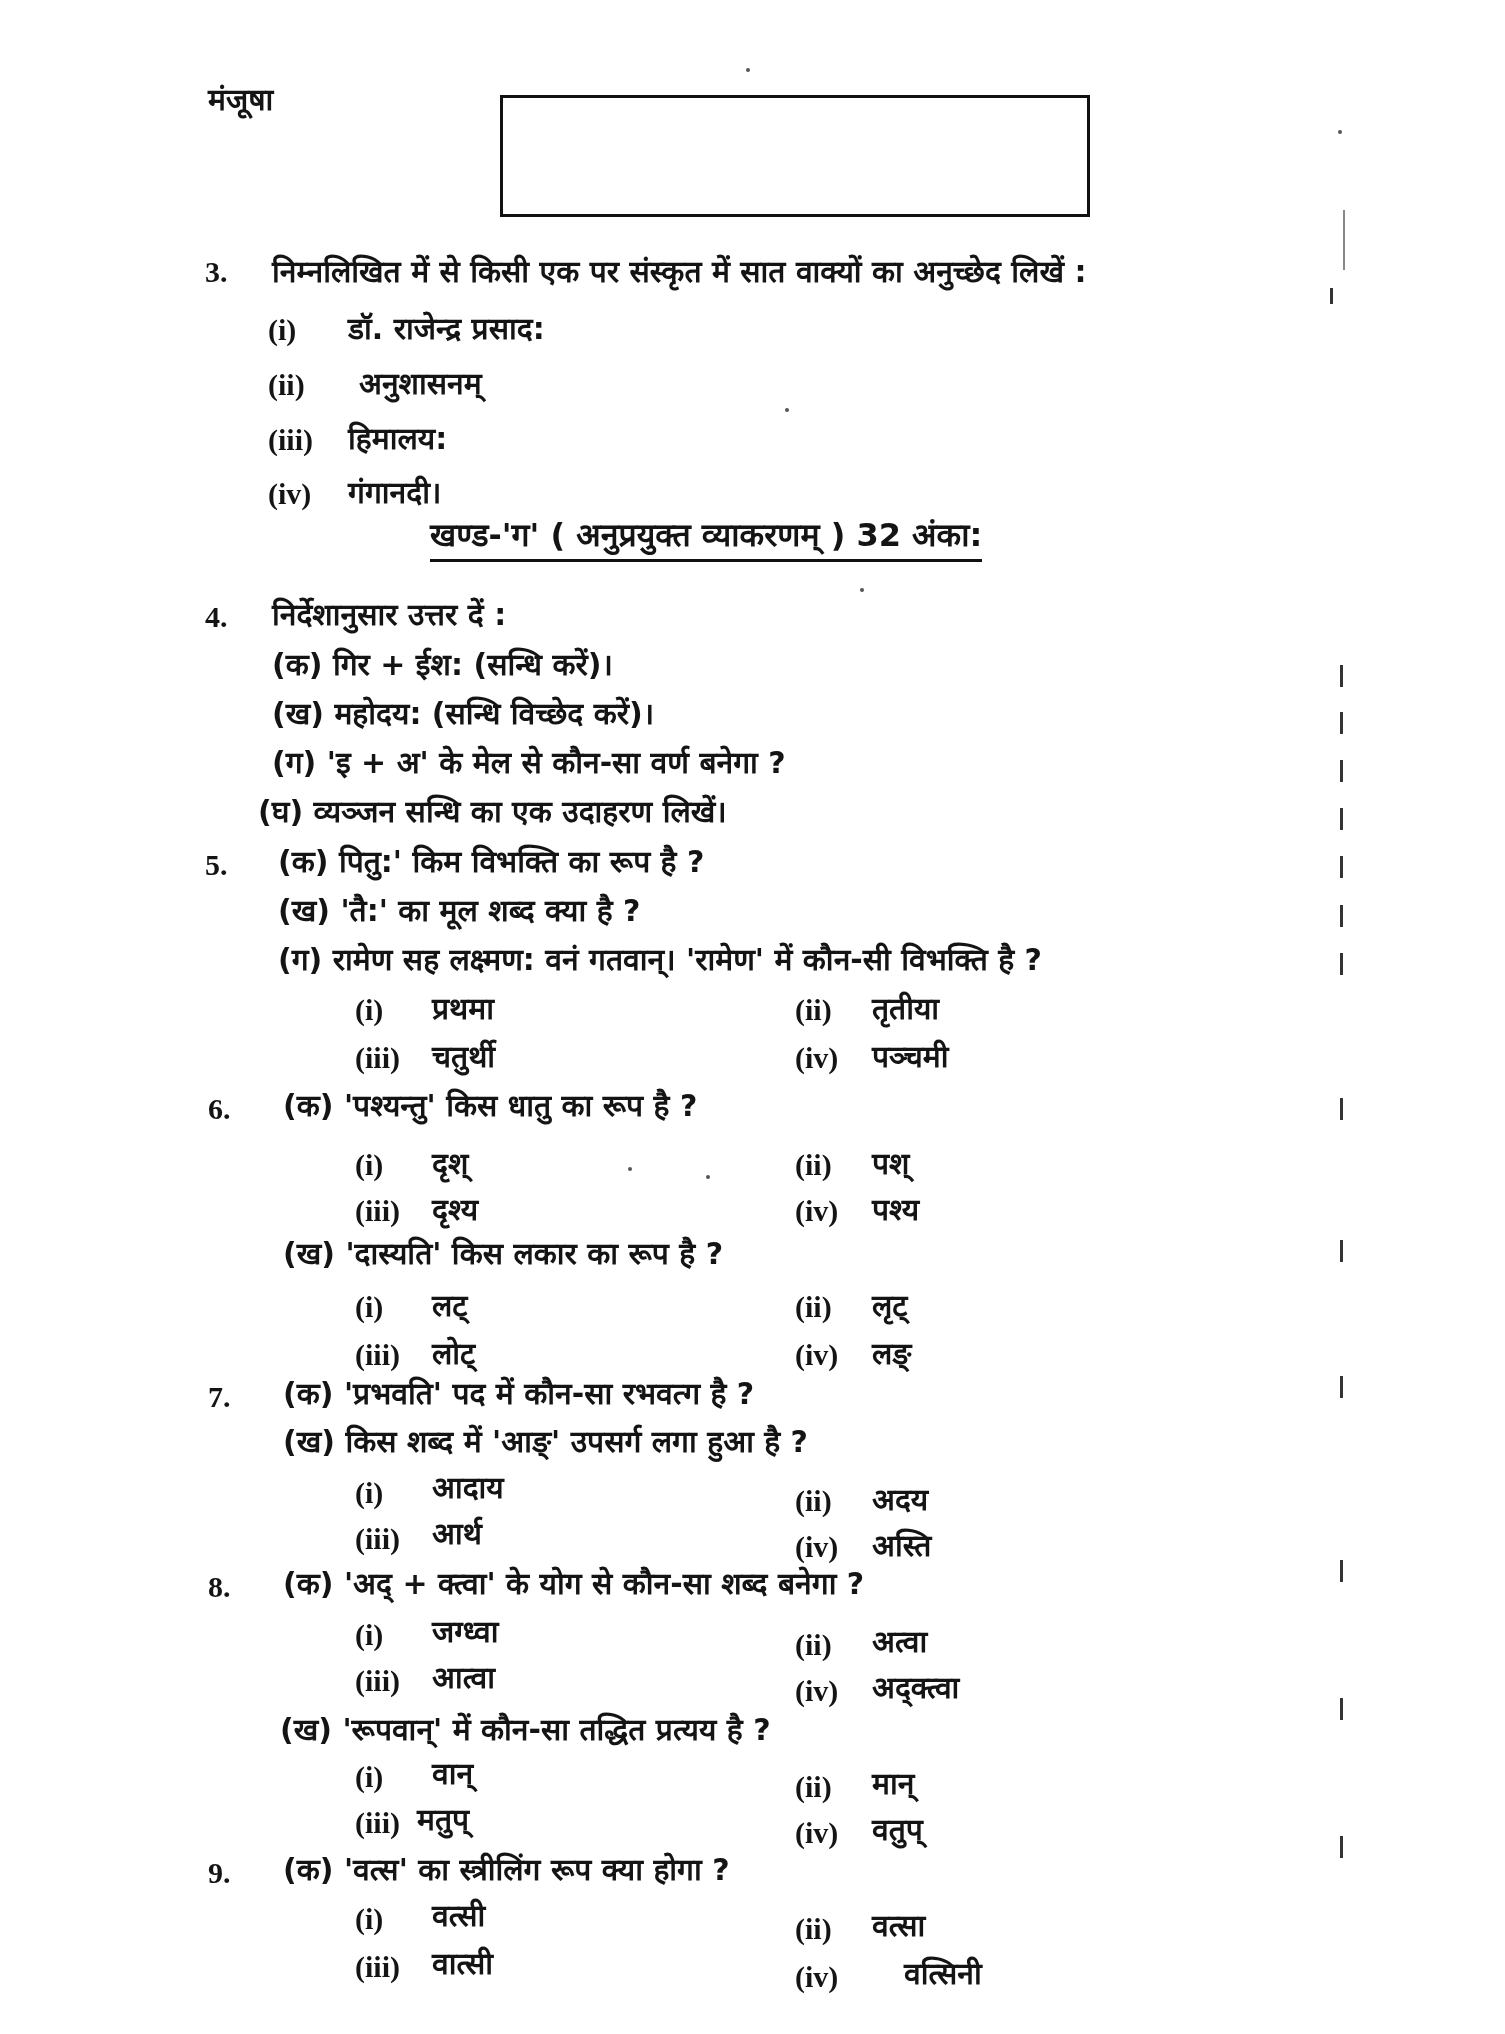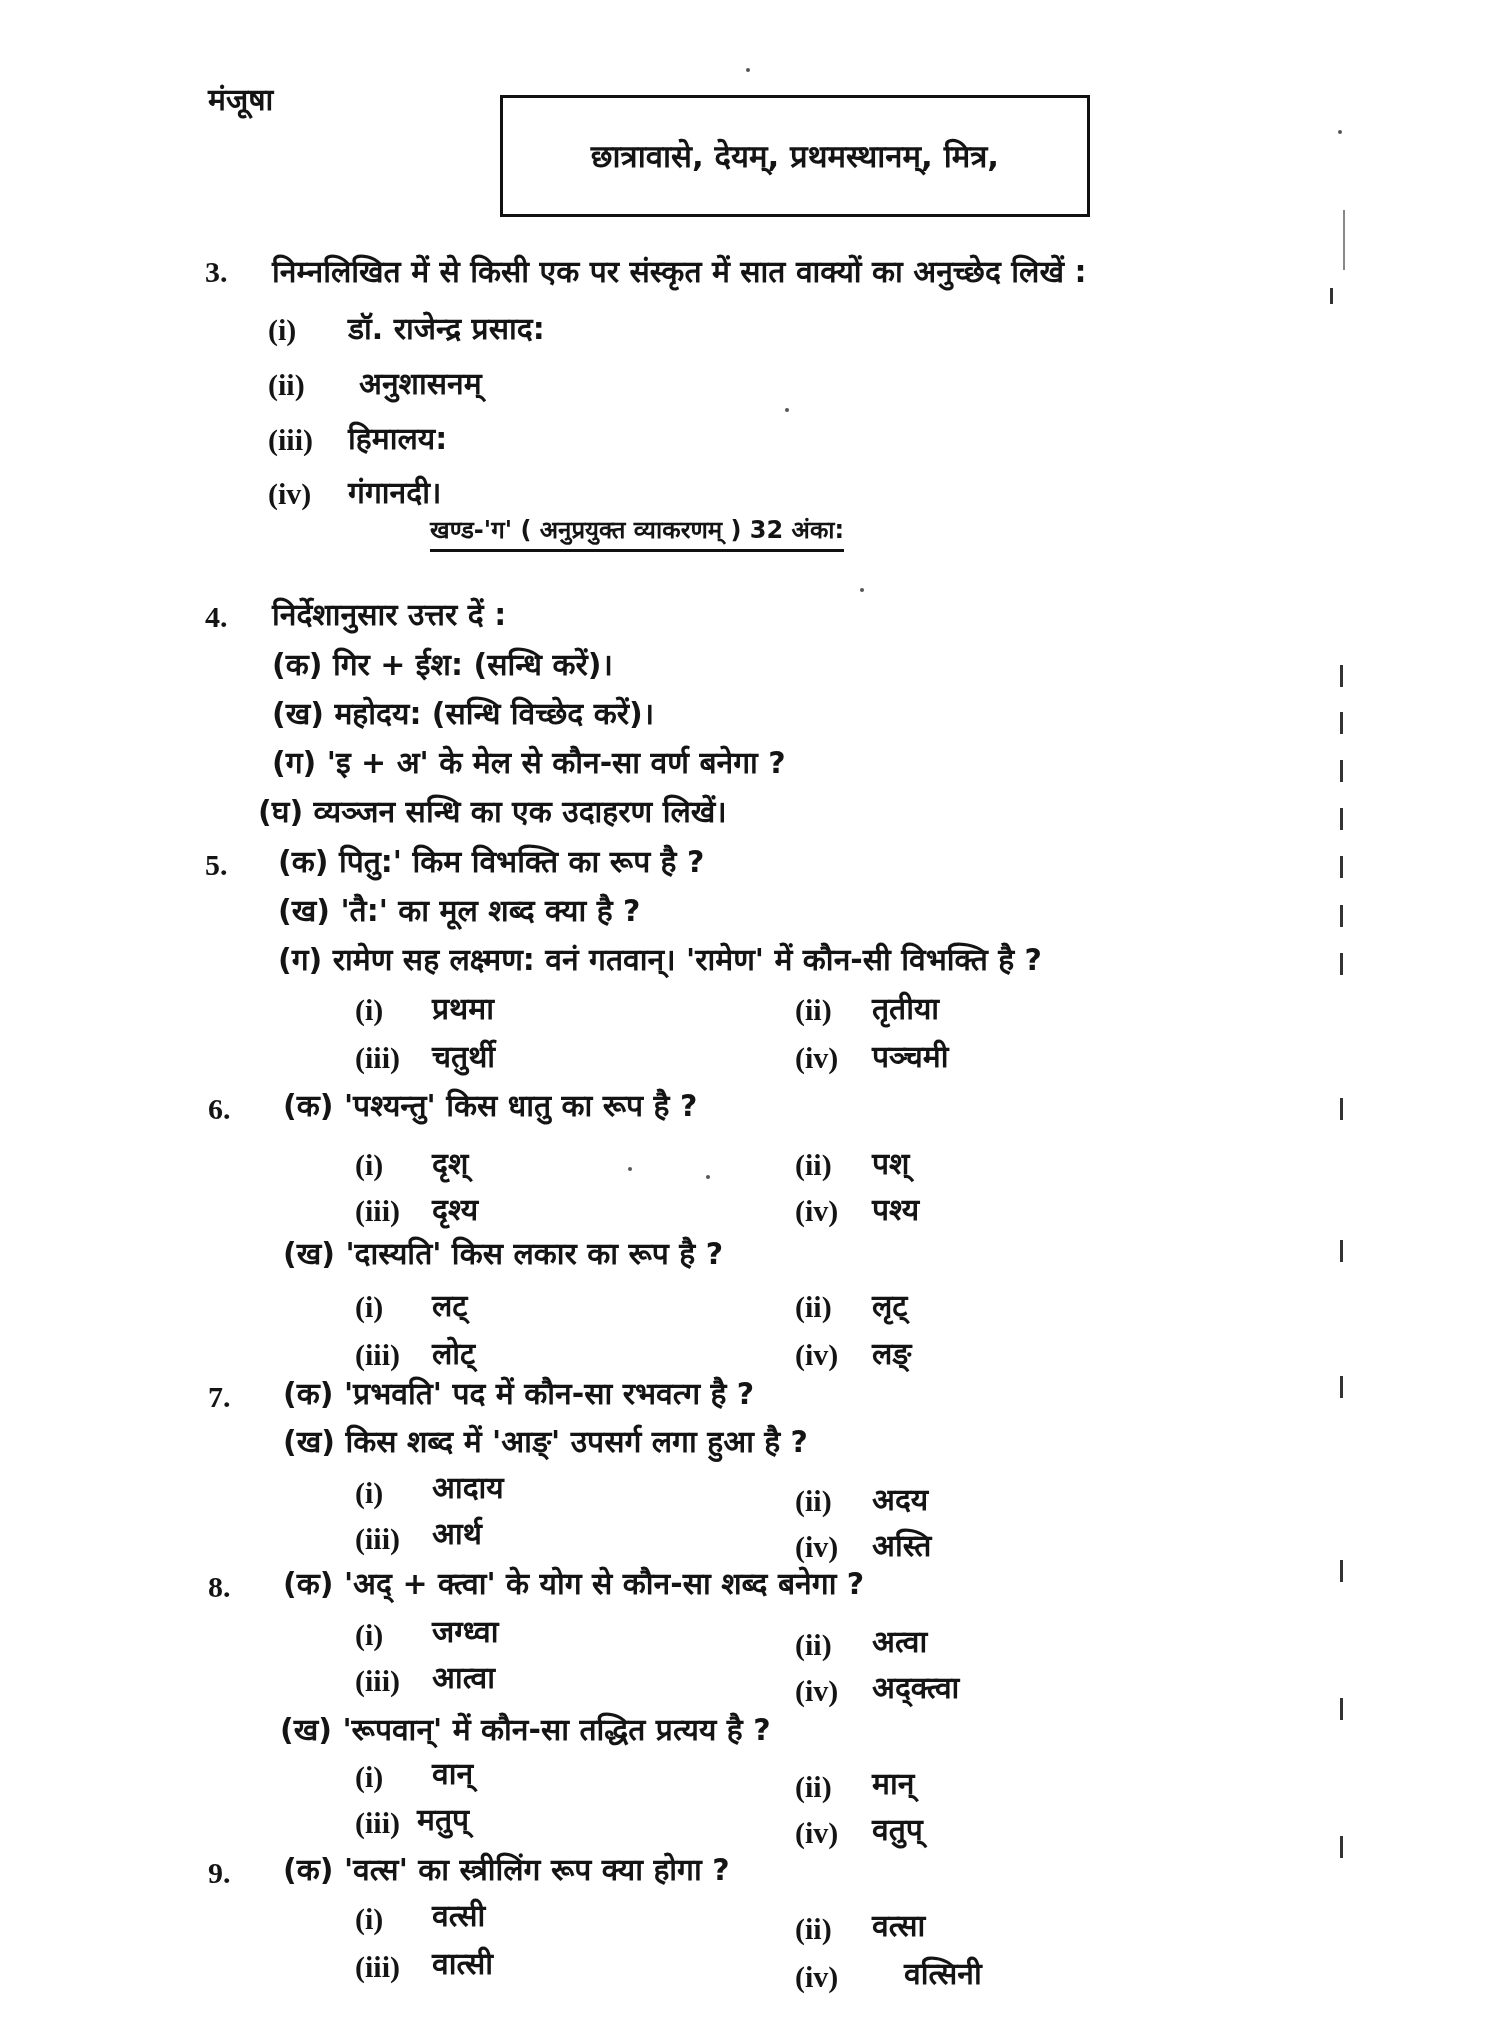--- a/index.html
+++ b/index.html
@@ -13,32 +13,31 @@
       left: 500px; top: 95px; width: 590px; height: 122px;
       border: 3px solid #111; box-sizing: border-box;
       display: flex; flex-direction: column; justify-content: center; align-items: center;
       font-size: 31px; font-weight: bold; line-height: 50px;
     }
     .qnum { font-size: 30px; font-weight: bold; font-family: "Liberation Serif", serif; }
     .qtext { font-size: 30px; font-weight: bold; }
     .opt-label { font-size: 30px; font-family: "Liberation Serif", serif; font-weight: bold; }
     .opt-text { font-size: 30px; font-weight: bold; }
     .section-head {
-      left: 430px; top: 512px; font-size: 24px; font-weight: bold;
+      left: 430px; top: 512px; font-size: 32px; font-weight: bold;
       border-bottom: 3px solid #111; padding-bottom: 4px;
     }
     .margin-mark { position: absolute; width: 3px; height: 22px; background: #333; }
     .dot { position: absolute; width: 4px; height: 4px; background: #555; border-radius: 50%; }
   </style>
 </head>
 <body>
 
 <div class="abs manjusha-label">मंजूषा</div>
 <div class="abs word-box">
-  <div>छात्रावासे, देयम्, प्रथमस्थानम्, मित्र,</div>
 </div>
 
 <div class="abs qnum" style="left:205px;top:255px">3.</div>
 <div class="abs qtext" style="left:272px;top:250px">निम्नलिखित में से किसी एक पर संस्कृत में सात वाक्यों का अनुच्छेद लिखें :</div>
 <div class="abs opt-label" style="left:268px;top:313px">(i)</div>
 <div class="abs opt-text" style="left:348px;top:307px">डॉ. राजेन्द्र प्रसाद:</div>
 <div class="abs opt-label" style="left:268px;top:368px">(ii)</div>
 <div class="abs opt-text" style="left:359px;top:362px">अनुशासनम्</div>
 <div class="abs opt-label" style="left:268px;top:423px">(iii)</div>
 <div class="abs opt-text" style="left:348px;top:417px">हिमालय:</div>

